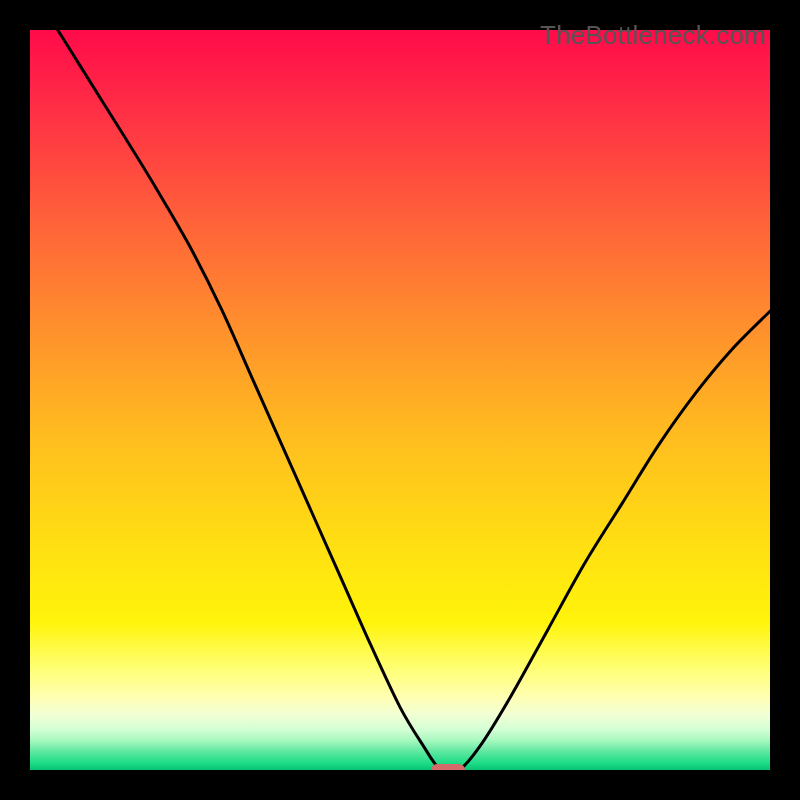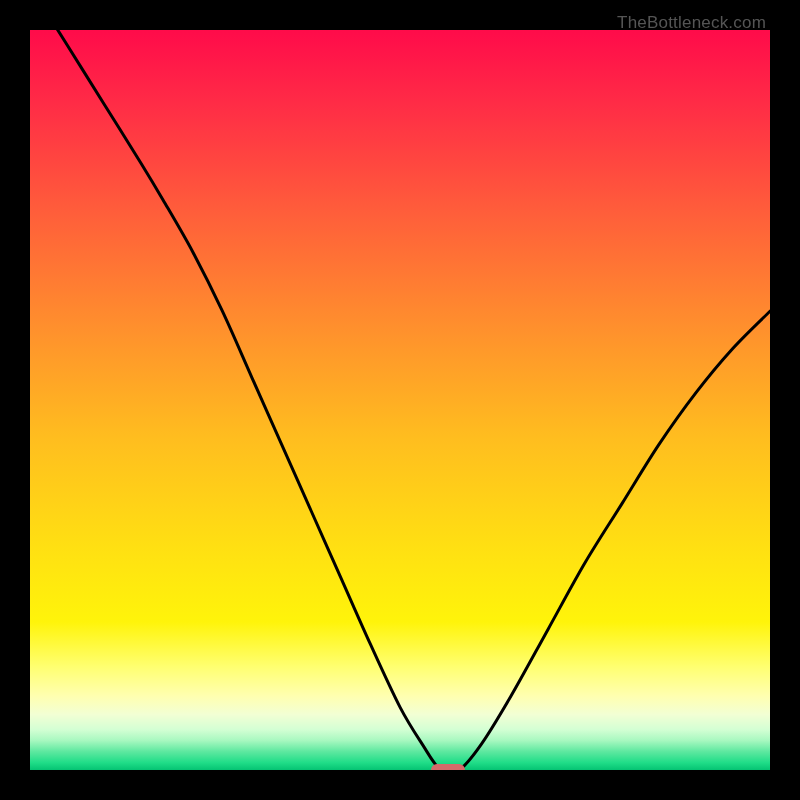--- a/index.html
+++ b/index.html
@@ -40,24 +40,24 @@
     top: 0;
     width: 100%;
     height: 100%;
   }
   .marker {
     position: absolute;
     border-radius: 9px;
   }
   .watermark {
     position: absolute;
-    top: 13px;
+    top: 20px;
     right: 34px;
     color: #555;
-    font-size: 17px;
+    font-size: 26px;
     font-weight: 500;
     letter-spacing: 0.2px;
   }
 </style>
 </head>
 <body>
 
 <div class="frame">
   <div class="plot">
     <svg class="gradient" viewBox="0 0 740 740" preserveAspectRatio="none">

